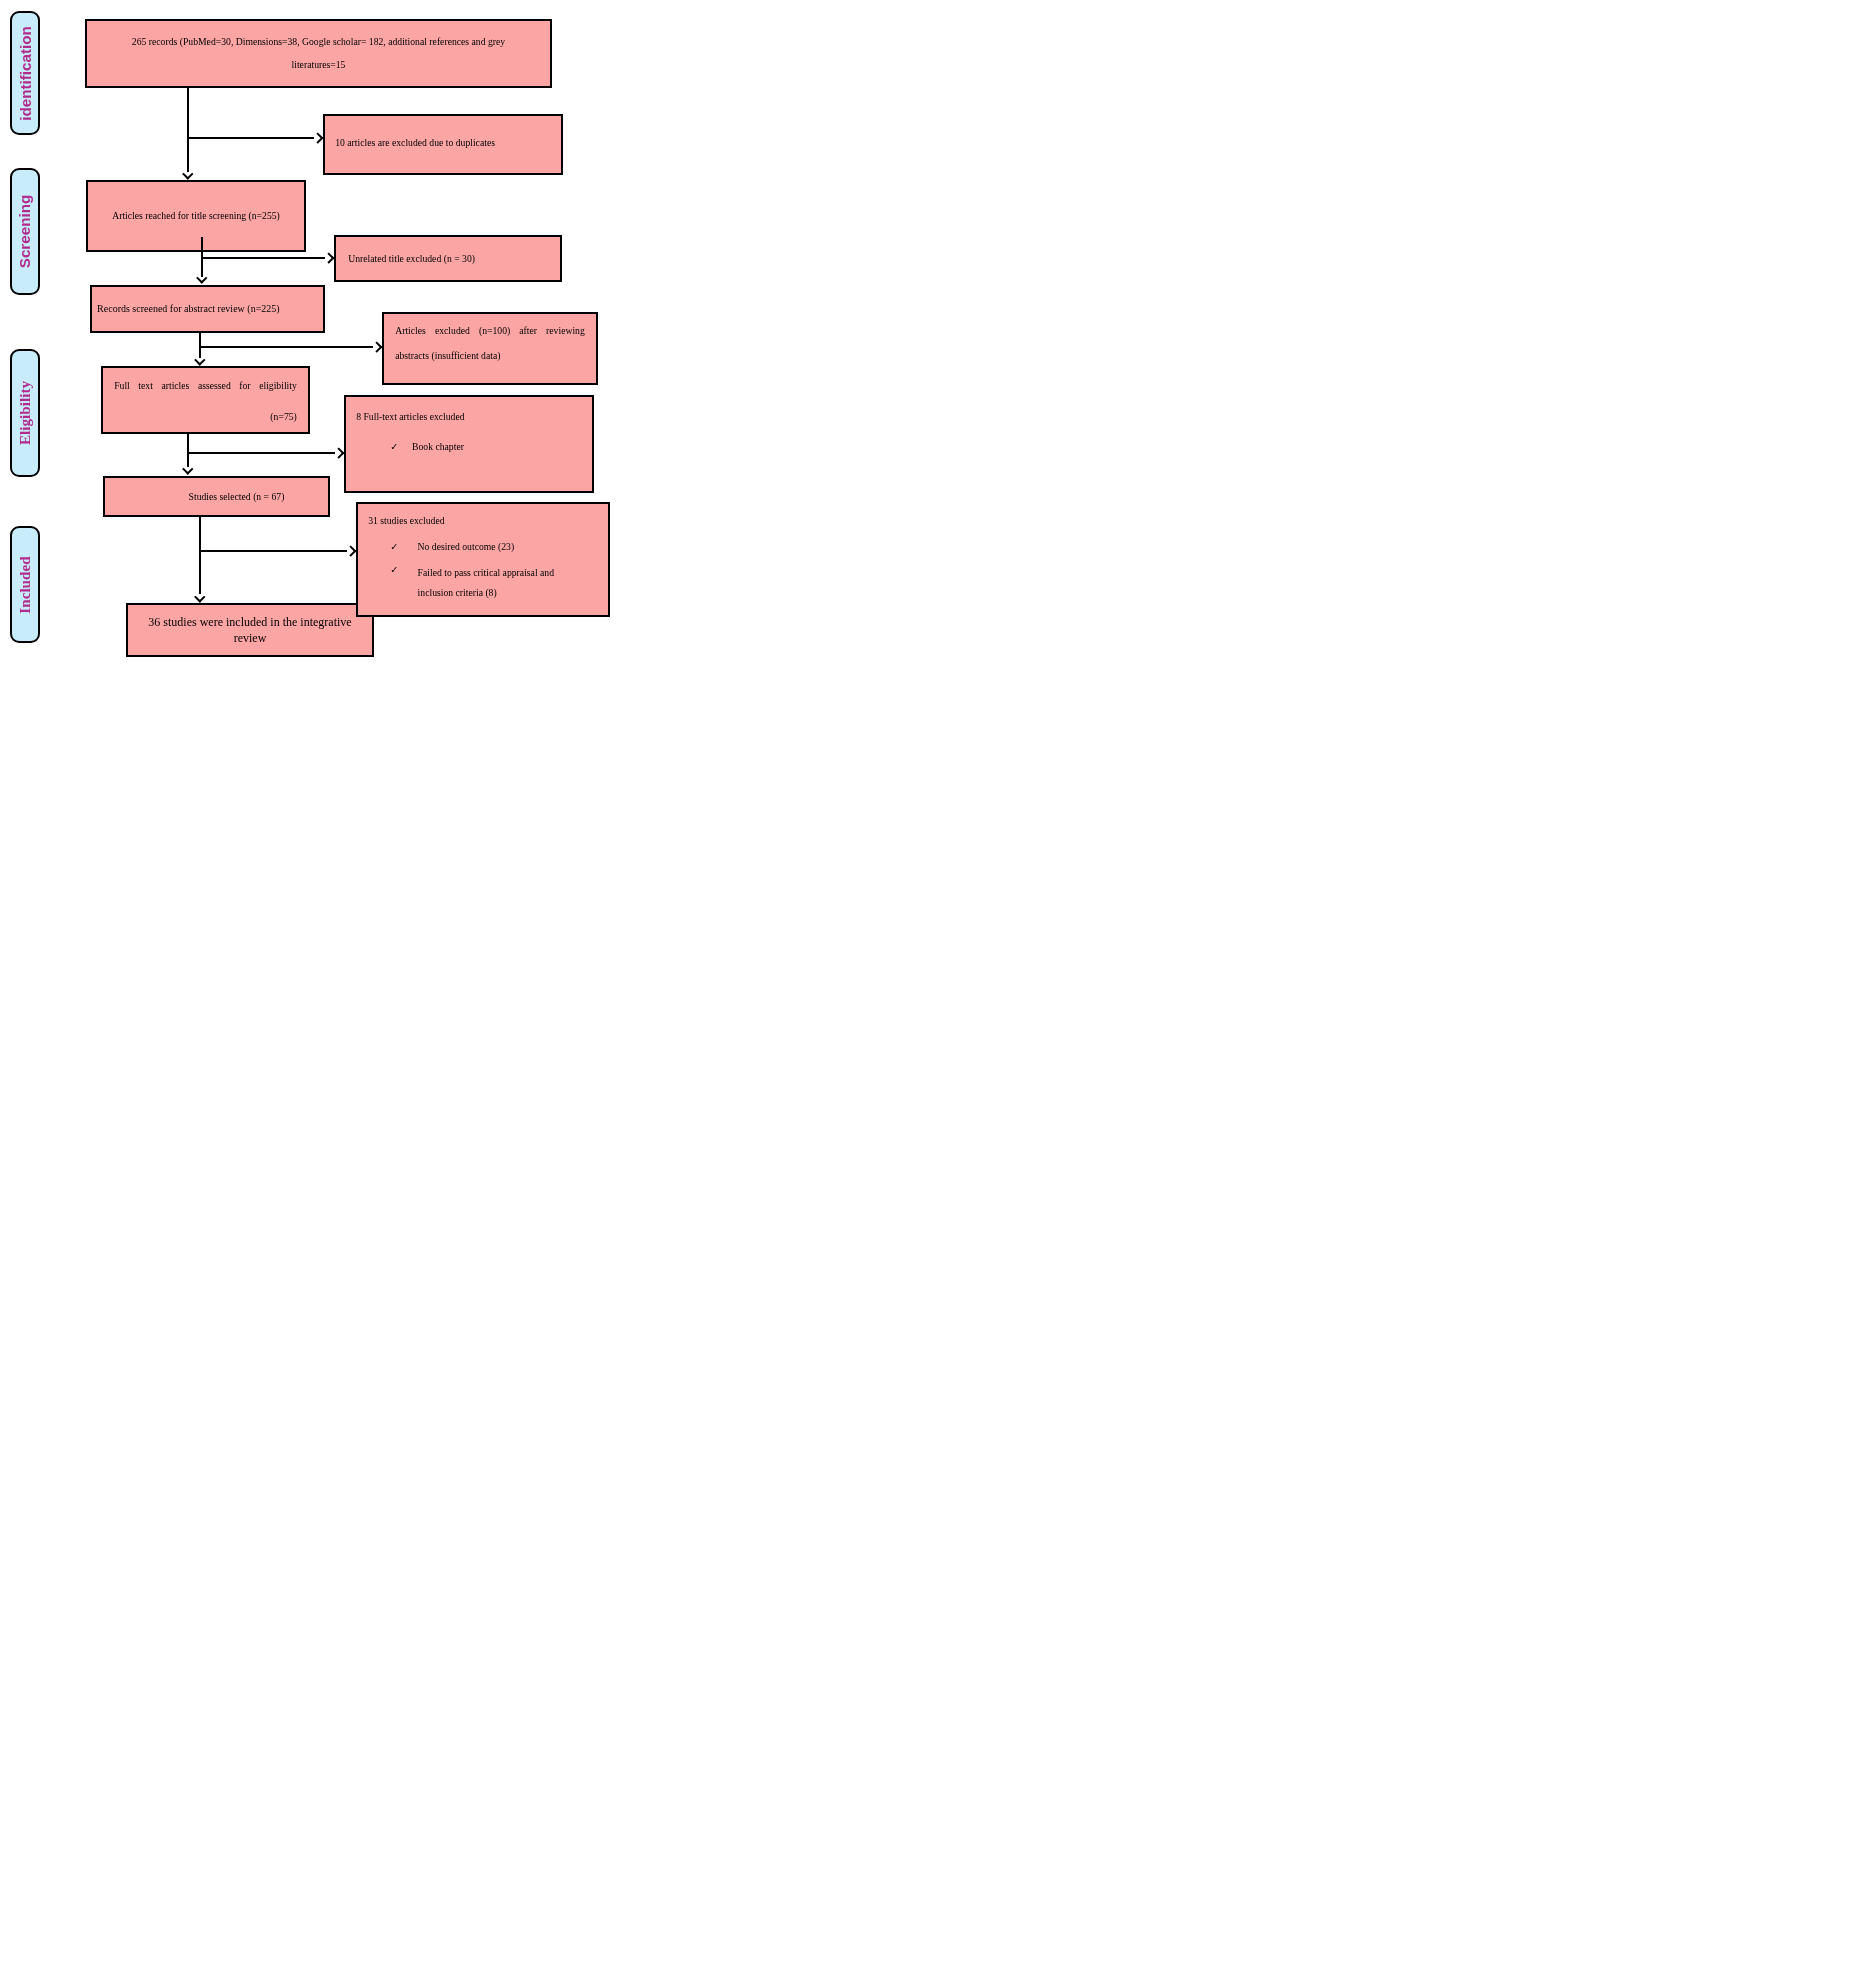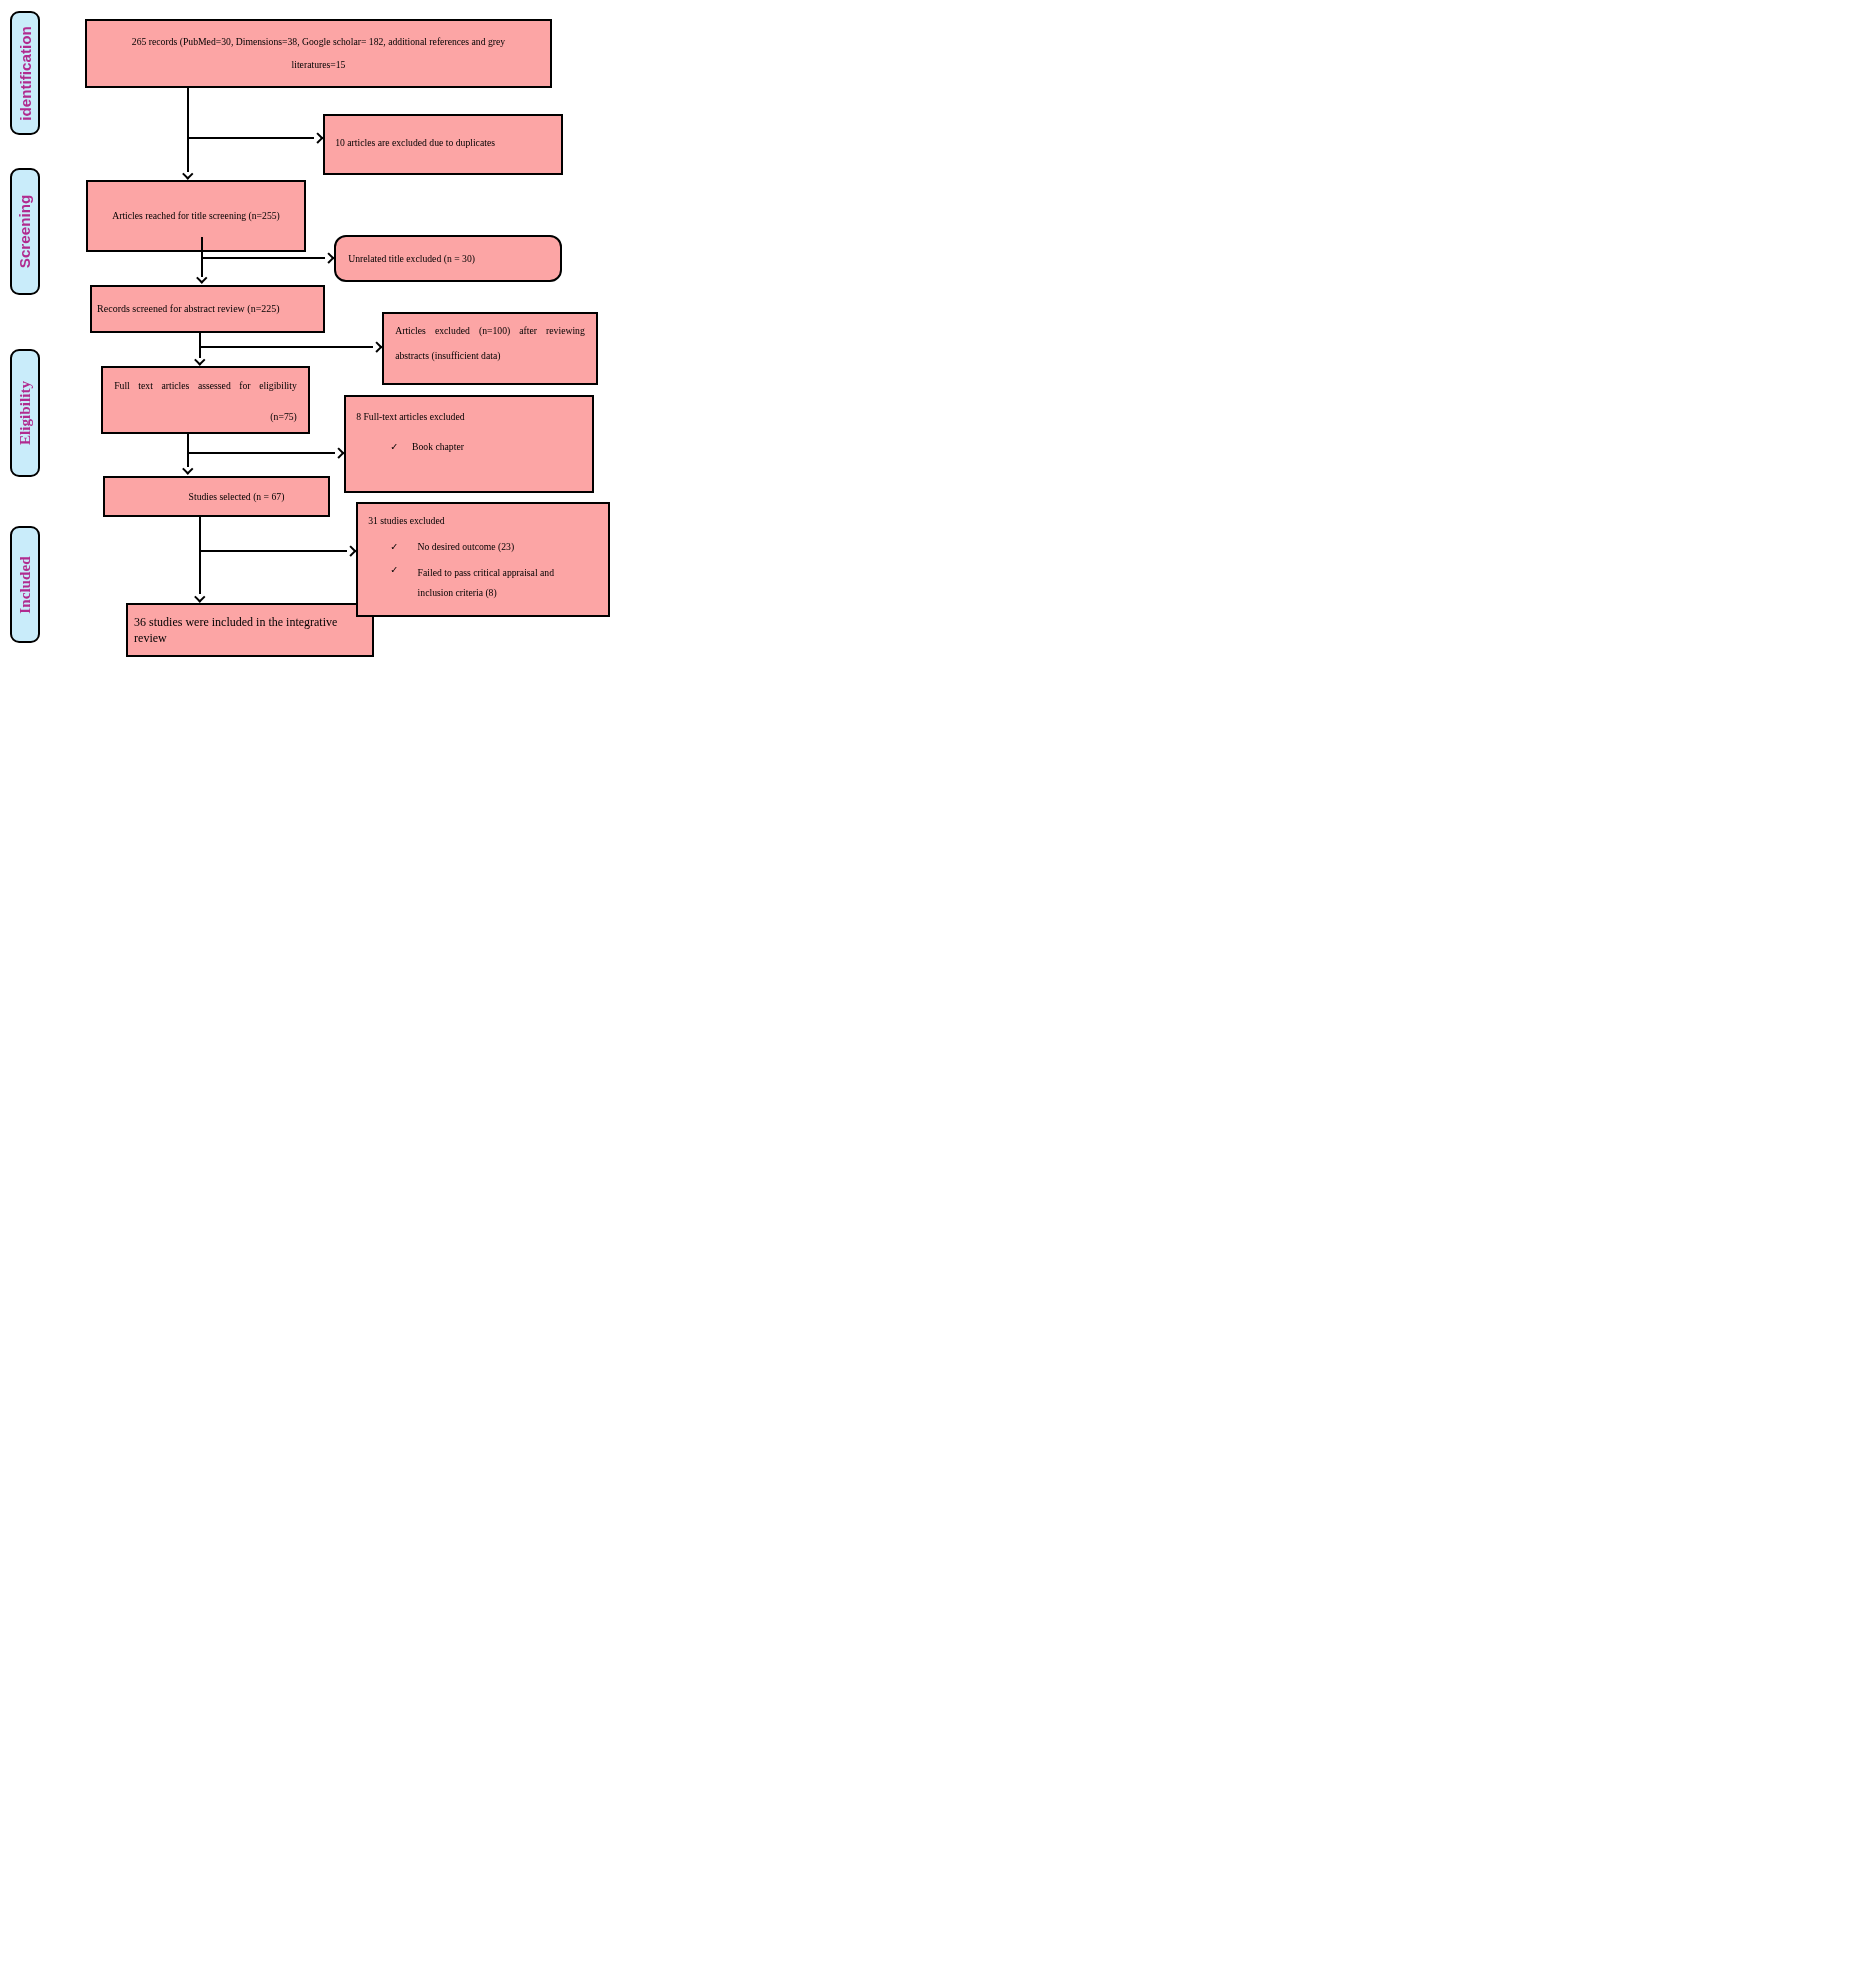--- a/index.html
+++ b/index.html
@@ -37,21 +37,21 @@
   
   .box{
     position:absolute;
     background:#fca5a5;
     border:2px solid #000;
     box-sizing:border-box;
     font-size:9.7px;
     line-height:1.35;
   }
   .center-both{display:flex;align-items:center;justify-content:center;text-align:center;}
-  .center-left{display:flex;align-items:center;text-align:left;}
+  .center-left{display:flex;align-items:center;text-align:center;}
   .justify-line{text-align:justify;text-align-last:justify;}
 
   
   .vline{position:absolute;width:1.5px;background:#000;}
   .hline{position:absolute;height:1.5px;background:#000;}
   .chev{position:absolute;width:7.6px;height:7.6px;box-sizing:border-box;transform:rotate(45deg);}
   .chev-down{border-right:2px solid #000;border-bottom:2px solid #000;}
   .chev-right{border-top:2px solid #000;border-right:2px solid #000;}
 
   .check-row{display:flex;align-items:flex-start;}
@@ -97,21 +97,21 @@
   </div>
 
   <div class="box center-left" style="left:83px;top:603px;width:248px;height:54px;padding:0 6.1px;font-size:12px;margin-left:43px;">
     <span>36 studies were included in the integrative review</span>
   </div>
 
   <div class="box center-left" style="left:323px;top:114px;width:240px;height:61px;padding:0 0 3px 10.2px;">
     <span>10 articles are excluded due to duplicates</span>
   </div>
 
-  <div class="box center-left" style="left:334px;top:235px;width:228px;height:47px;padding:0 0 0 12.2px;border-radius:12px;">
+  <div class="box center-left" style="left:334px;top:235px;width:228px;height:47px;padding:0 0 0 12.2px;">
     <span>Unrelated title excluded (n = 30)</span>
   </div>
 
   <div class="box" style="left:382px;top:312px;width:216px;height:73px;padding:10.2px 11.2px 0;">
     <div class="justify-line">Articles excluded (n=100) after reviewing</div>
     <div style="margin-top:12.2px;">abstracts (insufficient data)</div>
   </div>
 
   <div class="box" style="left:344px;top:395px;width:250px;height:98px;padding:13.2px 10.2px 0;">
     <div>8 Full-text articles excluded</div>

